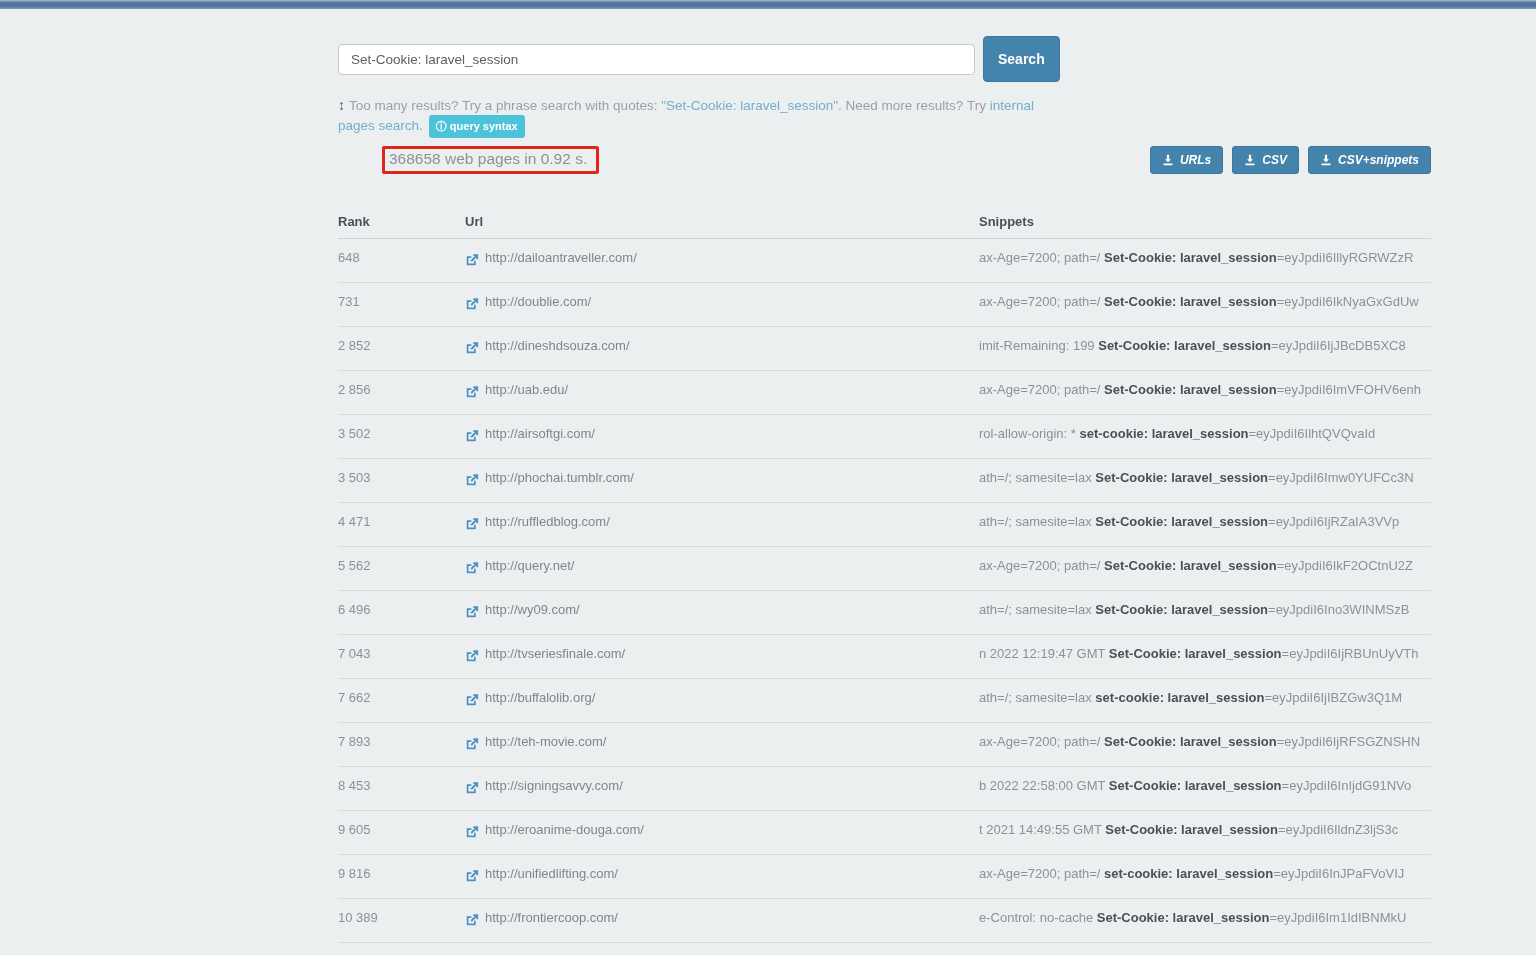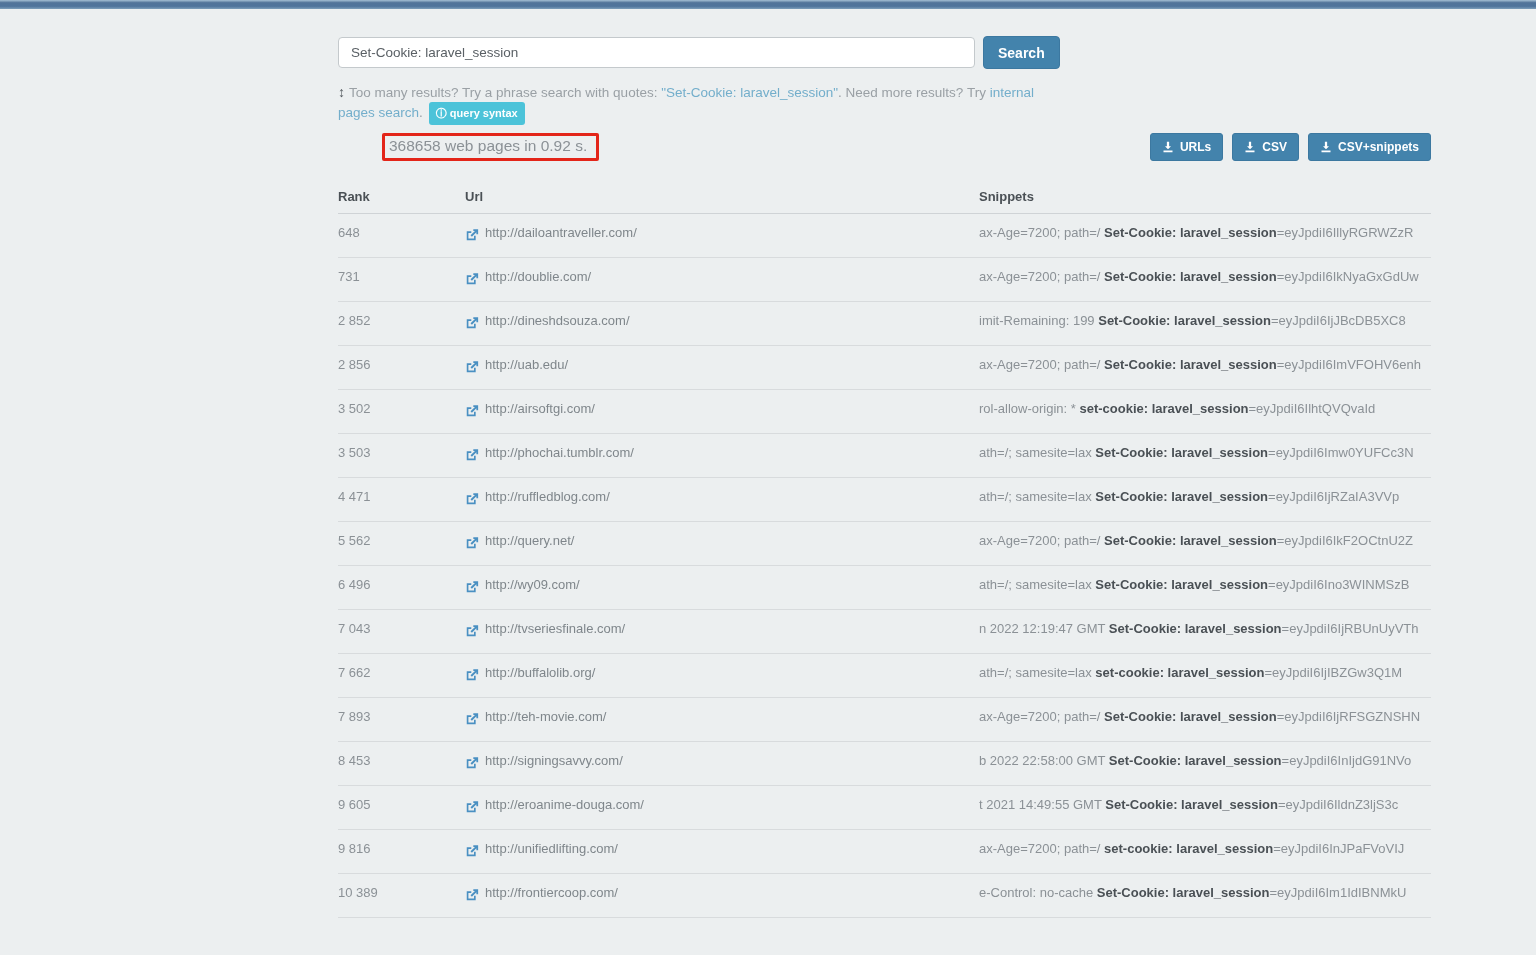--- a/index.html
+++ b/index.html
@@ -3,37 +3,37 @@
 <meta charset="utf-8">
 <style>
   * { margin:0; padding:0; box-sizing:border-box; }
   html,body { width:1536px; height:955px; background:#eceff0; font-family:"Liberation Sans",sans-serif; overflow:hidden; }
   .topbar { height:9px; width:100%; background:linear-gradient(180deg,#a6c0d4 0%,#527499 30%,#50749b 70%,#7e9fba 100%); }
   .container { width:1093px; margin-left:338px; padding-top:27px; }
 
   
   .search-row { display:flex; align-items:center; }
   .search-input { width:637px; height:31px; border:1px solid #c4c9cc; border-radius:4px; padding:0 12px; font-size:13.5px; color:#5a6065; background:#fff; outline:none; font-family:"Liberation Sans",sans-serif; }
-  .search-btn { margin-left:8px; height:33px; padding:0 14px; background:#4383ac; color:#fff; border:1px solid #3c78a0; border-radius:4px; font-size:14px; font-weight:bold; cursor:pointer; font-family:"Liberation Sans",sans-serif; }
+  .search-btn { margin-left:8px; height:46px; padding:0 14px; background:#4383ac; color:#fff; border:1px solid #3c78a0; border-radius:4px; font-size:14px; font-weight:bold; cursor:pointer; font-family:"Liberation Sans",sans-serif; }
 
   
   .hint { margin-top:14px; max-width:712px; font-size:13.5px; line-height:19px; color:#9aa0a5; }
   .hint .updown { color:#555b60; font-weight:bold; margin-right:4px; font-size:14px; }
   .hint a { color:#73aecb; text-decoration:none; }
   .badge { display:inline-block; background:#4cc3d9; color:#fff; font-size:11px; font-weight:bold; border-radius:3px; padding:2px 7px; margin-left:6px; cursor:pointer; }
   .badge .info-ic { font-style:normal; margin-right:3px; }
 
   
   .results-row { margin-top:8px; display:flex; justify-content:space-between; align-items:flex-start;padding-left:44px; }
   .results-count { display:inline-block; border:3px solid #e32519; border-radius:2px; padding:1px 9px 3px 4px; font-size:15.5px; color:#8b9196; }
   .export-buttons { display:flex; gap:9px; }
-  .export-btn { display:inline-flex; align-items:center; gap:6px; background:#4383ac; border:1px solid #3c78a0; color:#fff; font-size:12px; font-weight:bold; padding:6px 11px; border-radius:3px; cursor:pointer; font-family:"Liberation Sans",sans-serif; }
+  .export-btn { display:inline-flex; align-items:center; gap:6px; background:#4383ac; border:1px solid #3c78a0; color:#fff; font-size:12px; font-weight:bold; padding:6px 11px; border-radius:3px; cursor:pointer; font-family:"Liberation Sans",sans-serif;font-style:italic; }
 
   
-  table { margin-top:20px; width:1093px; border-collapse:collapse; table-layout:fixed; }
+  table { margin-top:32px; width:1093px; border-collapse:collapse; table-layout:fixed; }
   col.c-rank { width:127px; } col.c-url { width:514px; }
   th { text-align:left; font-size:13px; color:#4a5055; padding:8px 0 9px 0; border-bottom:1px solid #cfd3d6; }
   td { vertical-align:top; font-size:13px; color:#8b9196; padding:9px 0 10px 0; border-bottom:1px solid #d8dbdd; line-height:19px; }
   td.url-cell a { color:#7f868b; text-decoration:none; display:inline-flex; align-items:flex-end; gap:6px; }
   .ext-ic { flex:0 0 auto; display:inline-block; width:14px; height:14px; }
   .sn b { color:#4a5055; }
   .sn { word-wrap:break-word; }
 </style>
 </head>
 <body>

